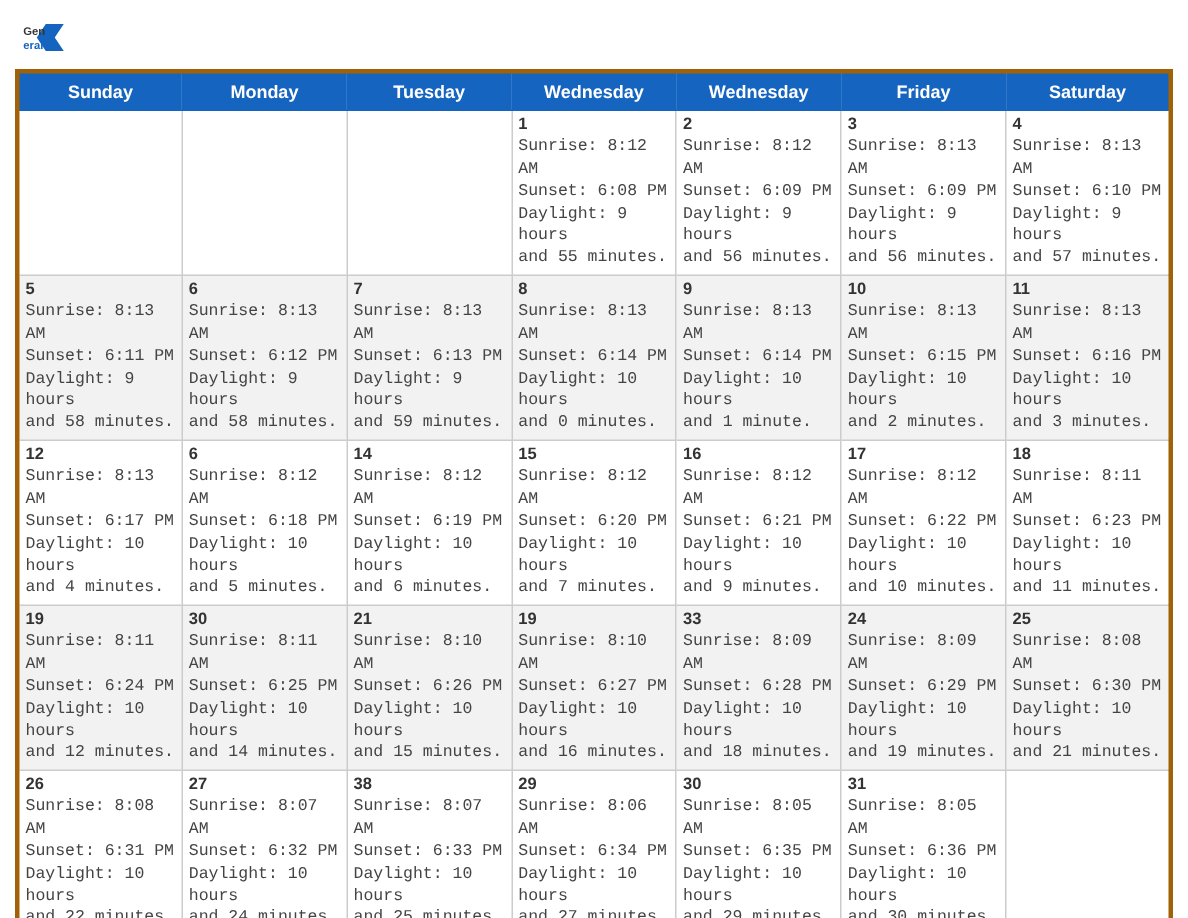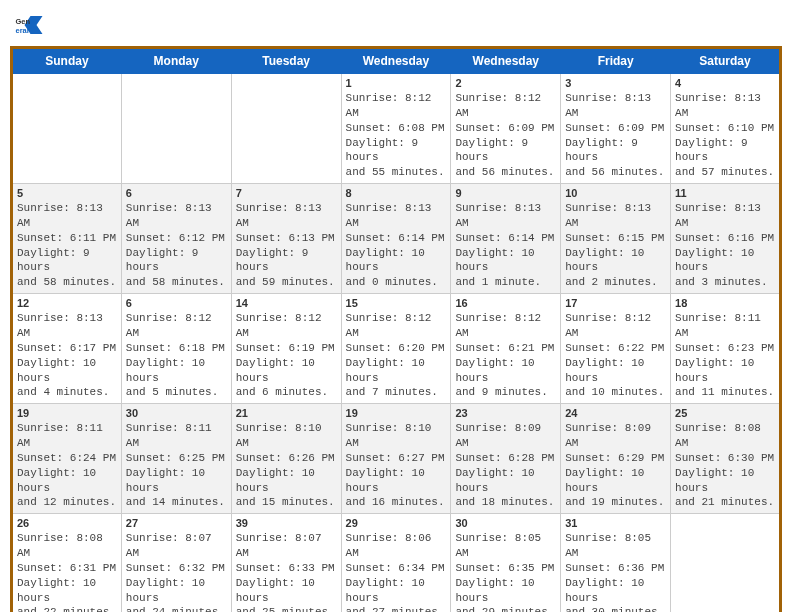--- a/index.html
+++ b/index.html
@@ -290,21 +290,21 @@
 and 15 minutes.</div>
           </td>
           <td>
             <span class="day-number">19</span>
             <div class="day-info" style="white-space: pre-line;">Sunrise: 8:10 AM
 Sunset: 6:27 PM
 Daylight: 10 hours
 and 16 minutes.</div>
           </td>
           <td>
-            <span class="day-number">23</span>
+            <span class="day-number">33</span>
             <div class="day-info" style="white-space: pre-line;">Sunrise: 8:09 AM
 Sunset: 6:28 PM
 Daylight: 10 hours
 and 18 minutes.</div>
           </td>
           <td>
             <span class="day-number">24</span>
             <div class="day-info" style="white-space: pre-line;">Sunrise: 8:09 AM
 Sunset: 6:29 PM
 Daylight: 10 hours
@@ -327,21 +327,21 @@
 and 22 minutes.</div>
           </td>
           <td>
             <span class="day-number">27</span>
             <div class="day-info" style="white-space: pre-line;">Sunrise: 8:07 AM
 Sunset: 6:32 PM
 Daylight: 10 hours
 and 24 minutes.</div>
           </td>
           <td>
-            <span class="day-number">39</span>
+            <span class="day-number">38</span>
             <div class="day-info" style="white-space: pre-line;">Sunrise: 8:07 AM
 Sunset: 6:33 PM
 Daylight: 10 hours
 and 25 minutes.</div>
           </td>
           <td>
             <span class="day-number">29</span>
             <div class="day-info" style="white-space: pre-line;">Sunrise: 8:06 AM
 Sunset: 6:34 PM
 Daylight: 10 hours

